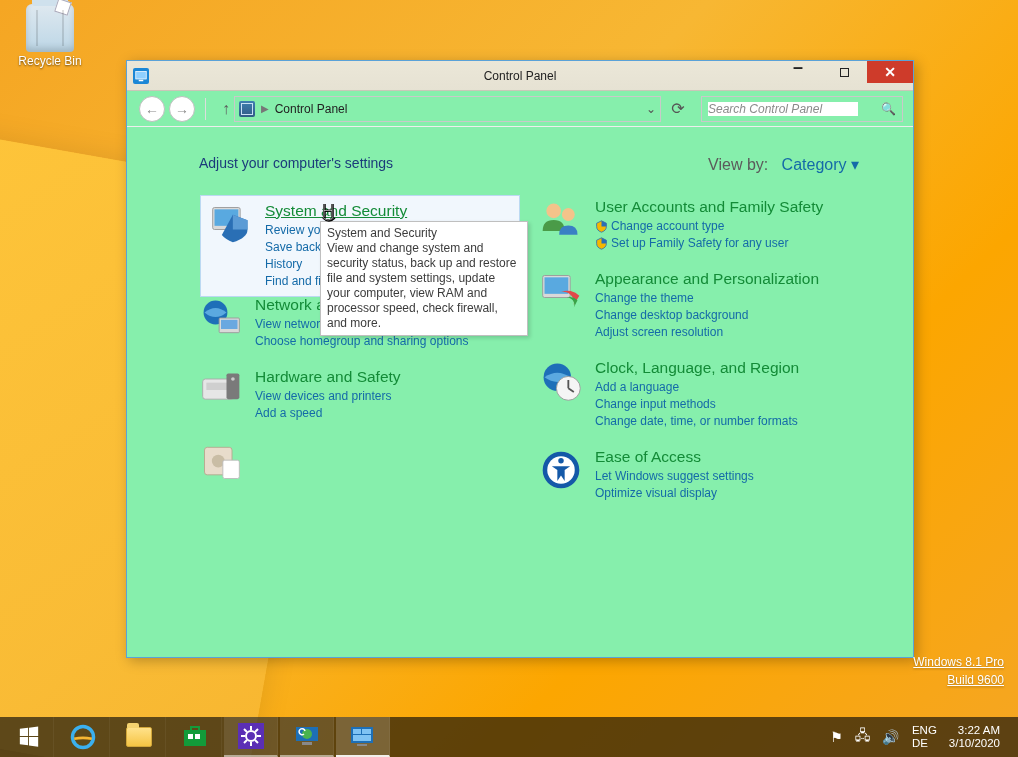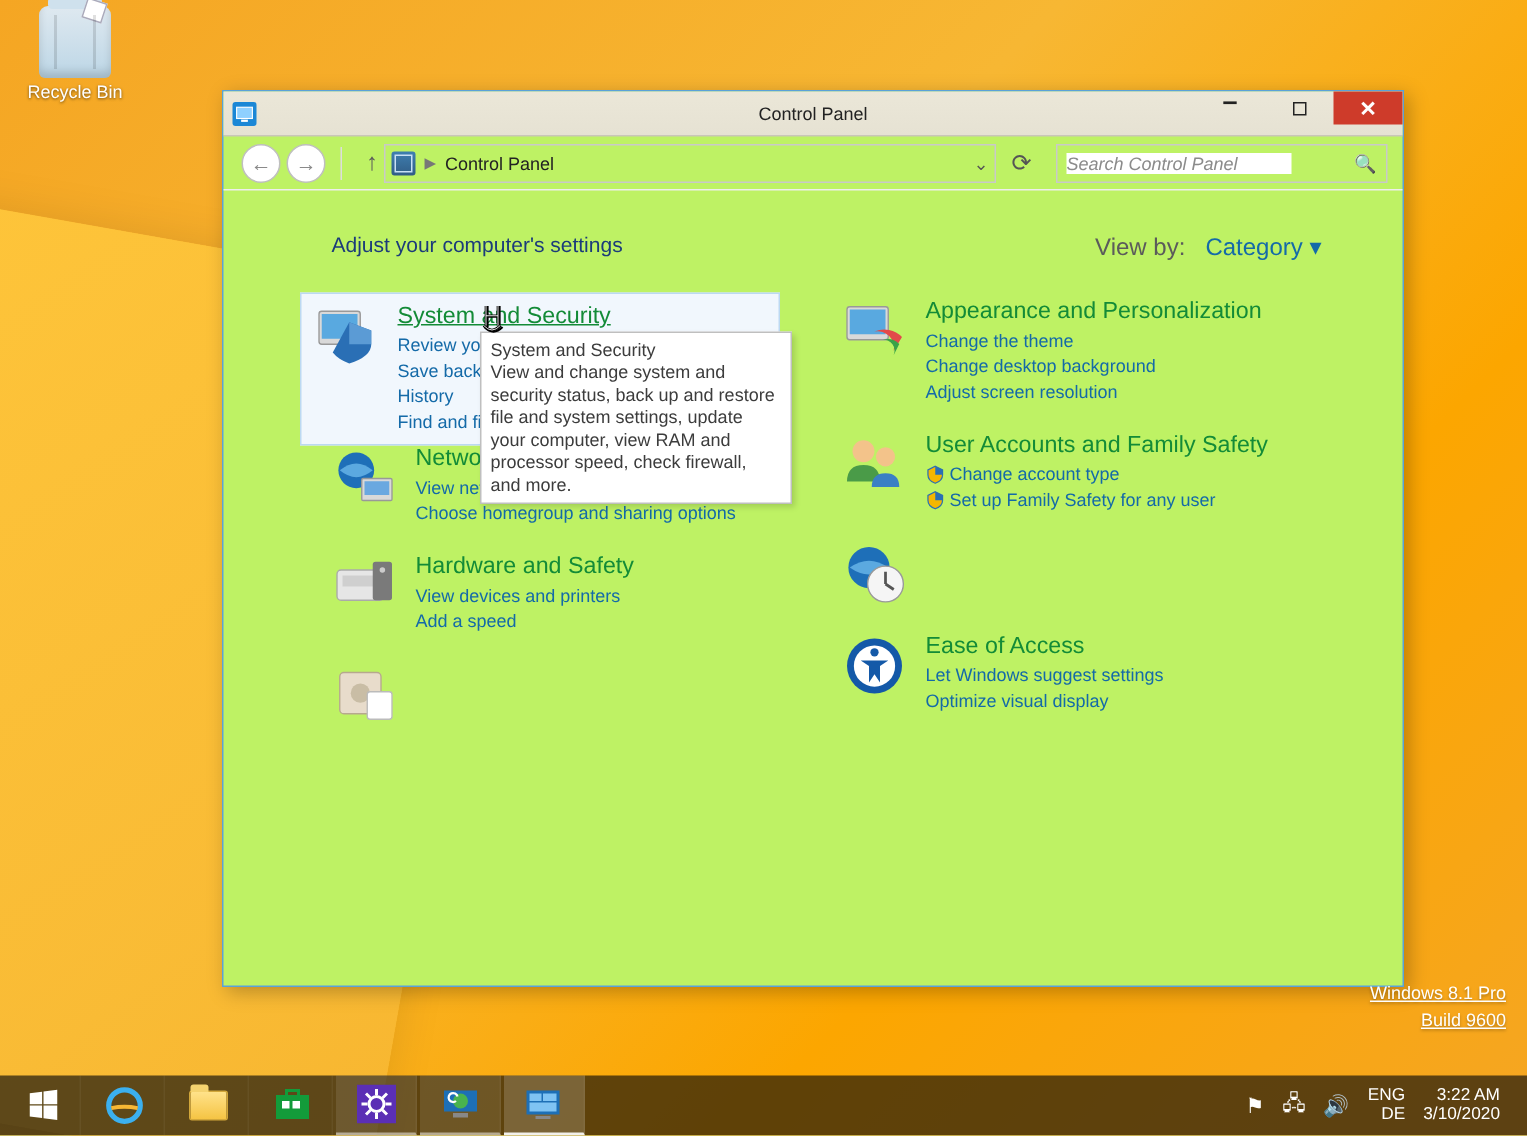--- a/index.html
+++ b/index.html
@@ -25,21 +25,21 @@
     position: relative;
     box-shadow: inset 0 -4px 6px rgba(0,0,0,.15);
   }
   .desktop-icon .bin::before { content:""; position:absolute; top:-6px; left:6px; right:6px; height:8px; background:#cfe1ed; border-radius:3px; }
   .desktop-icon .bin::after { content:""; position:absolute; left:10px; right:10px; top:6px; bottom:6px; border-left:2px solid rgba(0,0,0,.12); border-right:2px solid rgba(0,0,0,.12); }
   .desktop-icon .bin .paper { position:absolute; top:-4px; right:4px; width:14px; height:14px; background:#fff; border:1px solid #aab; transform:rotate(18deg); }
   .desktop-icon span { text-shadow: 0 1px 2px rgba(0,0,0,.6); display:block; }
 
   .window {
     position: absolute; left: 126px; top: 60px; width: 788px; height: 598px;
-    background: #bef264; border: 1px solid #5aa2d8; box-shadow: 3px 3px 12px rgba(0,0,0,.25); margin-left: 22px;
+    background: #86efac; border: 1px solid #5aa2d8; box-shadow: 3px 3px 12px rgba(0,0,0,.25);
   }
   .titlebar {
     height: 30px; background: linear-gradient(#ebe7d8,#e6e2d3);
     display: flex; align-items: center; position: relative;
     border-bottom: 1px solid #cac6b8;
     padding-left: 6px;
   }
   .titlebar .appicn { width:16px; height:16px; background:#1b87d6; border-radius:2px; display:flex; align-items:center; justify-content:center; }
   .titlebar .appicn svg { width:12px; height:12px; }
   .titlebar .ttl { position:absolute; left:0; right:0; text-align:center; font-size:12px; color:#222; }
@@ -65,21 +65,21 @@
     flex:1; height:26px; border:1px solid #c9c9c9; display:flex; align-items:center;
     padding:0 4px; gap:6px; font-size:12px; color:#222;
   }
   .addrbar .monicn { width:16px; height:16px; background:linear-gradient(#3e7fb0,#315c86); border-radius:2px; position:relative; }
   .addrbar .monicn::after { content:""; position:absolute; inset:2px; border:1px solid #c8e0f5; }
   .addrbar .chev { color:#777; font-size:10px; }
   .addrbar .spacer { flex:1; }
   .addrbar .drop { color:#555; }
   .refresh { width:26px; height:26px; display:flex; align-items:center; justify-content:center; color:#555; }
   .searchbox {
-    width:221px; height:26px; border:1px solid #c9c9c9; display:flex; align-items:center;
+    width:202px; height:26px; border:1px solid #c9c9c9; display:flex; align-items:center;
     padding:0 6px; margin-left:6px; color:#8b8b8b; font-size:12px; justify-content:space-between;
   }
   .searchbox input { border:none; outline:none; font-size:12px; color:#444; width:150px; }
   .searchbox input::placeholder { color:#8b8b8b; font-style:italic; }
   .searchbox .mag { font-size:12px; color:#666; }
 
   .content { padding: 28px 54px 10px 72px; position:relative; }
   .hdrline { display:flex; justify-content:space-between; align-items:flex-start; margin-bottom:24px; }
   .heading { font-size:14px; color:#1b3b7a; }
   .viewby { font-size:16px; color:#5b5b5b; }
@@ -122,21 +122,21 @@
   }
   .taskbar .slot {
     width:54px; height:40px; display:flex; align-items:center; justify-content:center; margin-right:2px;
     border-right: 1px solid rgba(255,255,255,.05);
   }
   .taskbar .slot.start { width:50px; }
   .taskbar .slot.active { background: rgba(255,255,255,.18); border-bottom:2px solid rgba(255,255,255,.9); }
   .taskbar .slot.running { background: rgba(255,255,255,.10); border-bottom:2px solid rgba(255,255,255,.5); }
   .tasktray { margin-left:auto; display:flex; align-items:center; gap:12px; color:#fff; padding-right:14px; font-size:12px; height:40px; }
   .tasktray .flag, .tasktray .net, .tasktray .spk { font-size:14px; }
-  .tasktray .langs { text-align:right; line-height:13px; font-size:11.5px; }
+  .tasktray .langs { text-align:left; line-height:13px; font-size:11.5px; }
   .tasktray .clock { text-align:right; line-height:13px; font-size:11.5px; }
   .ic-folder { width:26px; height:20px; background:linear-gradient(#ffe28a,#f5c444); border:1px solid #d2a73a; border-radius:2px; position:relative; }
   .ic-folder::before { content:""; position:absolute; top:-5px; left:0; width:12px; height:5px; background:#f5d36f; border-radius:2px 2px 0 0; }
 </style>
 </head>
 <body>
 
 <div class="bg-shape"></div>
 
 <div class="desktop-icon">
@@ -237,37 +237,20 @@
             <svg viewBox="0 0 48 48">
                 <rect x="6" y="8" width="30" height="30" rx="3" fill="#e8dccb" stroke="#b7a88e"></rect>
                 <circle cx="21" cy="23" r="7" fill="#c9bda5"></circle>
                 <rect x="26" y="22" width="18" height="20" rx="2" fill="#fff" stroke="#bbb"></rect>
               </svg>
           </div>
         </div>
       </div>
 
       <div class="col">
-        <div class="cat">
-          <div class="caticon">
-            <svg viewBox="0 0 48 48">
-                <rect x="4" y="6" width="30" height="24" rx="2" fill="#d9d9d9" stroke="#999"></rect>
-                <rect x="6" y="8" width="26" height="18" fill="#59a9e0"></rect>
-                <path d="M24 24 a18 18 0 0 1 20 4 l-6 10 a12 12 0 0 0 -14 -14 Z" fill="#e24a4a"></path>
-                <path d="M30 30 a12 12 0 0 1 12 3 l-4 8 a8 8 0 0 0 -8 -11 Z" fill="#3aa348"></path>
-              </svg>
-          </div>
-          <div class="cinfo">
-            <a class="ctitle">Appearance and Personalization</a>
-            <a class="clink">Change the theme</a>
-            <a class="clink">Change desktop background</a>
-            <a class="clink">Adjust screen resolution</a>
-          </div>
-        </div>
-
         <div class="cat">
           <div class="caticon">
             <svg viewBox="0 0 48 48">
                 <circle cx="16" cy="14" r="8" fill="#f3c38a"></circle>
                 <path d="M4 36 q0 -12 12 -12 q12 0 12 12 Z" fill="#4a9b48"></path>
                 <circle cx="32" cy="18" r="7" fill="#f3c38a"></circle>
                 <path d="M22 40 q0 -10 10 -10 q10 0 10 10 Z" fill="#3a80c4"></path>
               </svg>
           </div>
           <div class="cinfo">
@@ -285,25 +268,48 @@
                   <path d="M8 1 L14 4 V8 L8 8 Z" fill="#2a6fb5"></path>
                 </svg>
                 <a class="clink" style="display:inline;">Set up Family Safety for any user</a>
               </span>
           </div>
         </div>
 
         <div class="cat">
           <div class="caticon">
             <svg viewBox="0 0 48 48">
+                <rect x="4" y="6" width="30" height="24" rx="2" fill="#d9d9d9" stroke="#999"></rect>
+                <rect x="6" y="8" width="26" height="18" fill="#59a9e0"></rect>
+                <path d="M24 24 a18 18 0 0 1 20 4 l-6 10 a12 12 0 0 0 -14 -14 Z" fill="#e24a4a"></path>
+                <path d="M30 30 a12 12 0 0 1 12 3 l-4 8 a8 8 0 0 0 -8 -11 Z" fill="#3aa348"></path>
+              </svg>
+          </div>
+          <div class="cinfo">
+            <a class="ctitle">Appearance and Personalization</a>
+            <a class="clink">Change the theme</a>
+            <a class="clink">Change desktop background</a>
+            <a class="clink">Adjust screen resolution</a>
+          </div>
+        </div>
+
+        <div class="cat">
+          <div class="caticon">
+            <svg viewBox="0 0 48 48">
                 <circle cx="20" cy="20" r="15" fill="#1e6fb8"></circle>
                 <path d="M6 20 q14 -10 28 0 q-14 10 -28 0" fill="#5ba9e0"></path>
                 <circle cx="32" cy="32" r="13" fill="#f5f5f5" stroke="#999"></circle>
                 <path d="M32 32 L32 23 M32 32 L38 36" stroke="#555" stroke-width="2"></path>
               </svg>
+          </div>
+          <div class="cinfo">
+            <a class="ctitle">Clock, Language, and Region</a>
+            <a class="clink">Add a language</a>
+            <a class="clink">Change input methods</a>
+            <a class="clink">Change date, time, or number formats</a>
           </div>
         </div>
 
         <div class="cat">
           <div class="caticon">
             <svg viewBox="0 0 48 48">
                 <circle cx="24" cy="24" r="20" fill="#1459a8"></circle>
                 <circle cx="24" cy="24" r="15" fill="#fff"></circle>
                 <circle cx="24" cy="14" r="3" fill="#1459a8"></circle>
                 <path d="M14 20 h20 l-6 4 v12 l-4 -6 l-4 6 v-12 Z" fill="#1459a8"></path>

